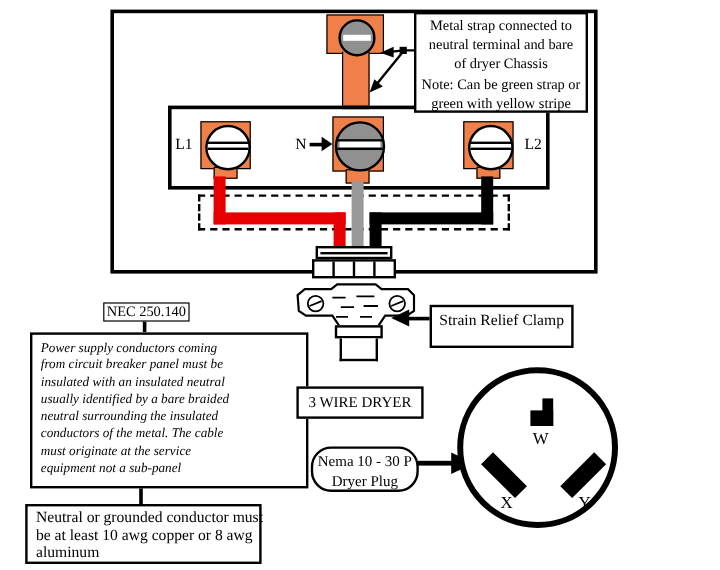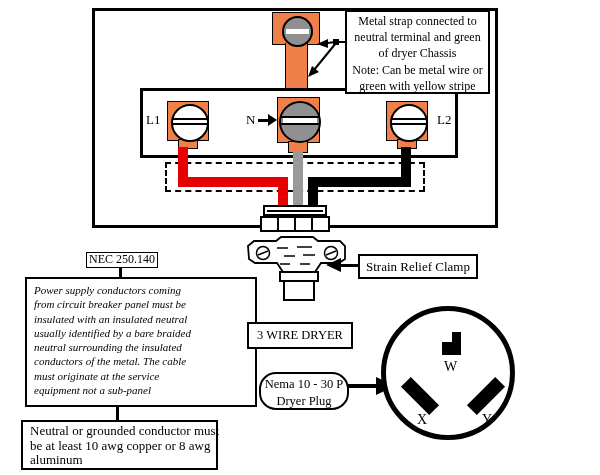--- a/index.html
+++ b/index.html
@@ -93,23 +93,23 @@
     <line x1="40" y1="22" x2="51" y2="22" stroke="#000" stroke-width="1.5"></line>
     <line x1="59" y1="21" x2="71" y2="21" stroke="#000" stroke-width="1.5"></line>
     <line x1="36" y1="30" x2="46" y2="30" stroke="#000" stroke-width="1.5"></line>
     <line x1="56" y1="30" x2="66" y2="30" stroke="#000" stroke-width="1.5"></line>
   </svg>
   <div class="abs" style="left:279px;top:271px;width:40px;height:11px;border:2px solid #000;background:#fff;"></div>
   <div class="abs" style="left:283px;top:282px;width:32px;height:19px;border:2px solid #000;border-top:none;background:#fff;"></div>
 
   <div class="abs tbox" style="left:345px;top:10px;width:145px;height:84px;font-size:12px;line-height:16.2px;padding-top:1px;">
     <div>Metal strap connected to</div>
-    <div>neutral terminal and green</div>
+    <div>neutral terminal and bare</div>
     <div>of dryer Chassis</div>
-    <div>Note: Can be metal wire or</div>
+    <div>Note: Can be green strap or</div>
     <div>green with yellow stripe</div>
   </div>
   <svg class="abs" style="left:300px;top:33px;" width="46" height="52" viewBox="0 0 46 52">
     <rect x="33" y="6" width="6" height="6" fill="#000"></rect>
     <line x1="46" y1="9" x2="36" y2="9" stroke="#000" stroke-width="2"></line>
     <line x1="36" y1="9" x2="27" y2="10" stroke="#000" stroke-width="2"></line>
     <polygon points="17,11 28,6 28,15" fill="#000"></polygon>
     <line x1="36" y1="10" x2="14" y2="37" stroke="#000" stroke-width="2"></line>
     <polygon points="8,44 12,33 19,39" fill="#000"></polygon>
   </svg>
@@ -130,21 +130,21 @@
     <div>equipment not a sub-panel</div>
   </div>
   <div class="abs line" style="left:116px;top:407px;width:3px;height:13px;"></div>
 
   <div class="abs tbox lines-left" style="left:21px;top:420px;width:197px;height:50px;text-align:left;font-size:13px;line-height:14.6px;padding:2px 0 0 7px;">
     <div>Neutral or grounded conductor must</div>
     <div>be at least 10 awg copper or 8 awg</div>
     <div>aluminum</div>
   </div>
 
-  <div class="abs tbox" style="left:358px;top:254px;width:120px;height:25px;font-size:13px;line-height:21px;">
+  <div class="abs tbox" style="left:358px;top:254px;width:120px;height:36px;font-size:13px;line-height:21px;">
     <span>Strain Relief Clamp</span>
   </div>
   <div class="abs line" style="left:340px;top:264px;width:18px;height:3px;"></div>
   <div class="abs" style="left:326px;top:258px;width:0;height:0;border-top:7px solid transparent;border-bottom:7px solid transparent;border-right:15px solid #000;"></div>
 
   <div class="abs tbox" style="left:247px;top:322px;width:106px;height:27px;font-size:12.5px;line-height:23px;">
     <span>3 WIRE DRYER</span>
   </div>
 
   <div class="abs tbox" style="left:259px;top:372px;width:90px;height:38px;font-size:12.5px;line-height:17px;padding-top:2px;border-radius:17px;">

